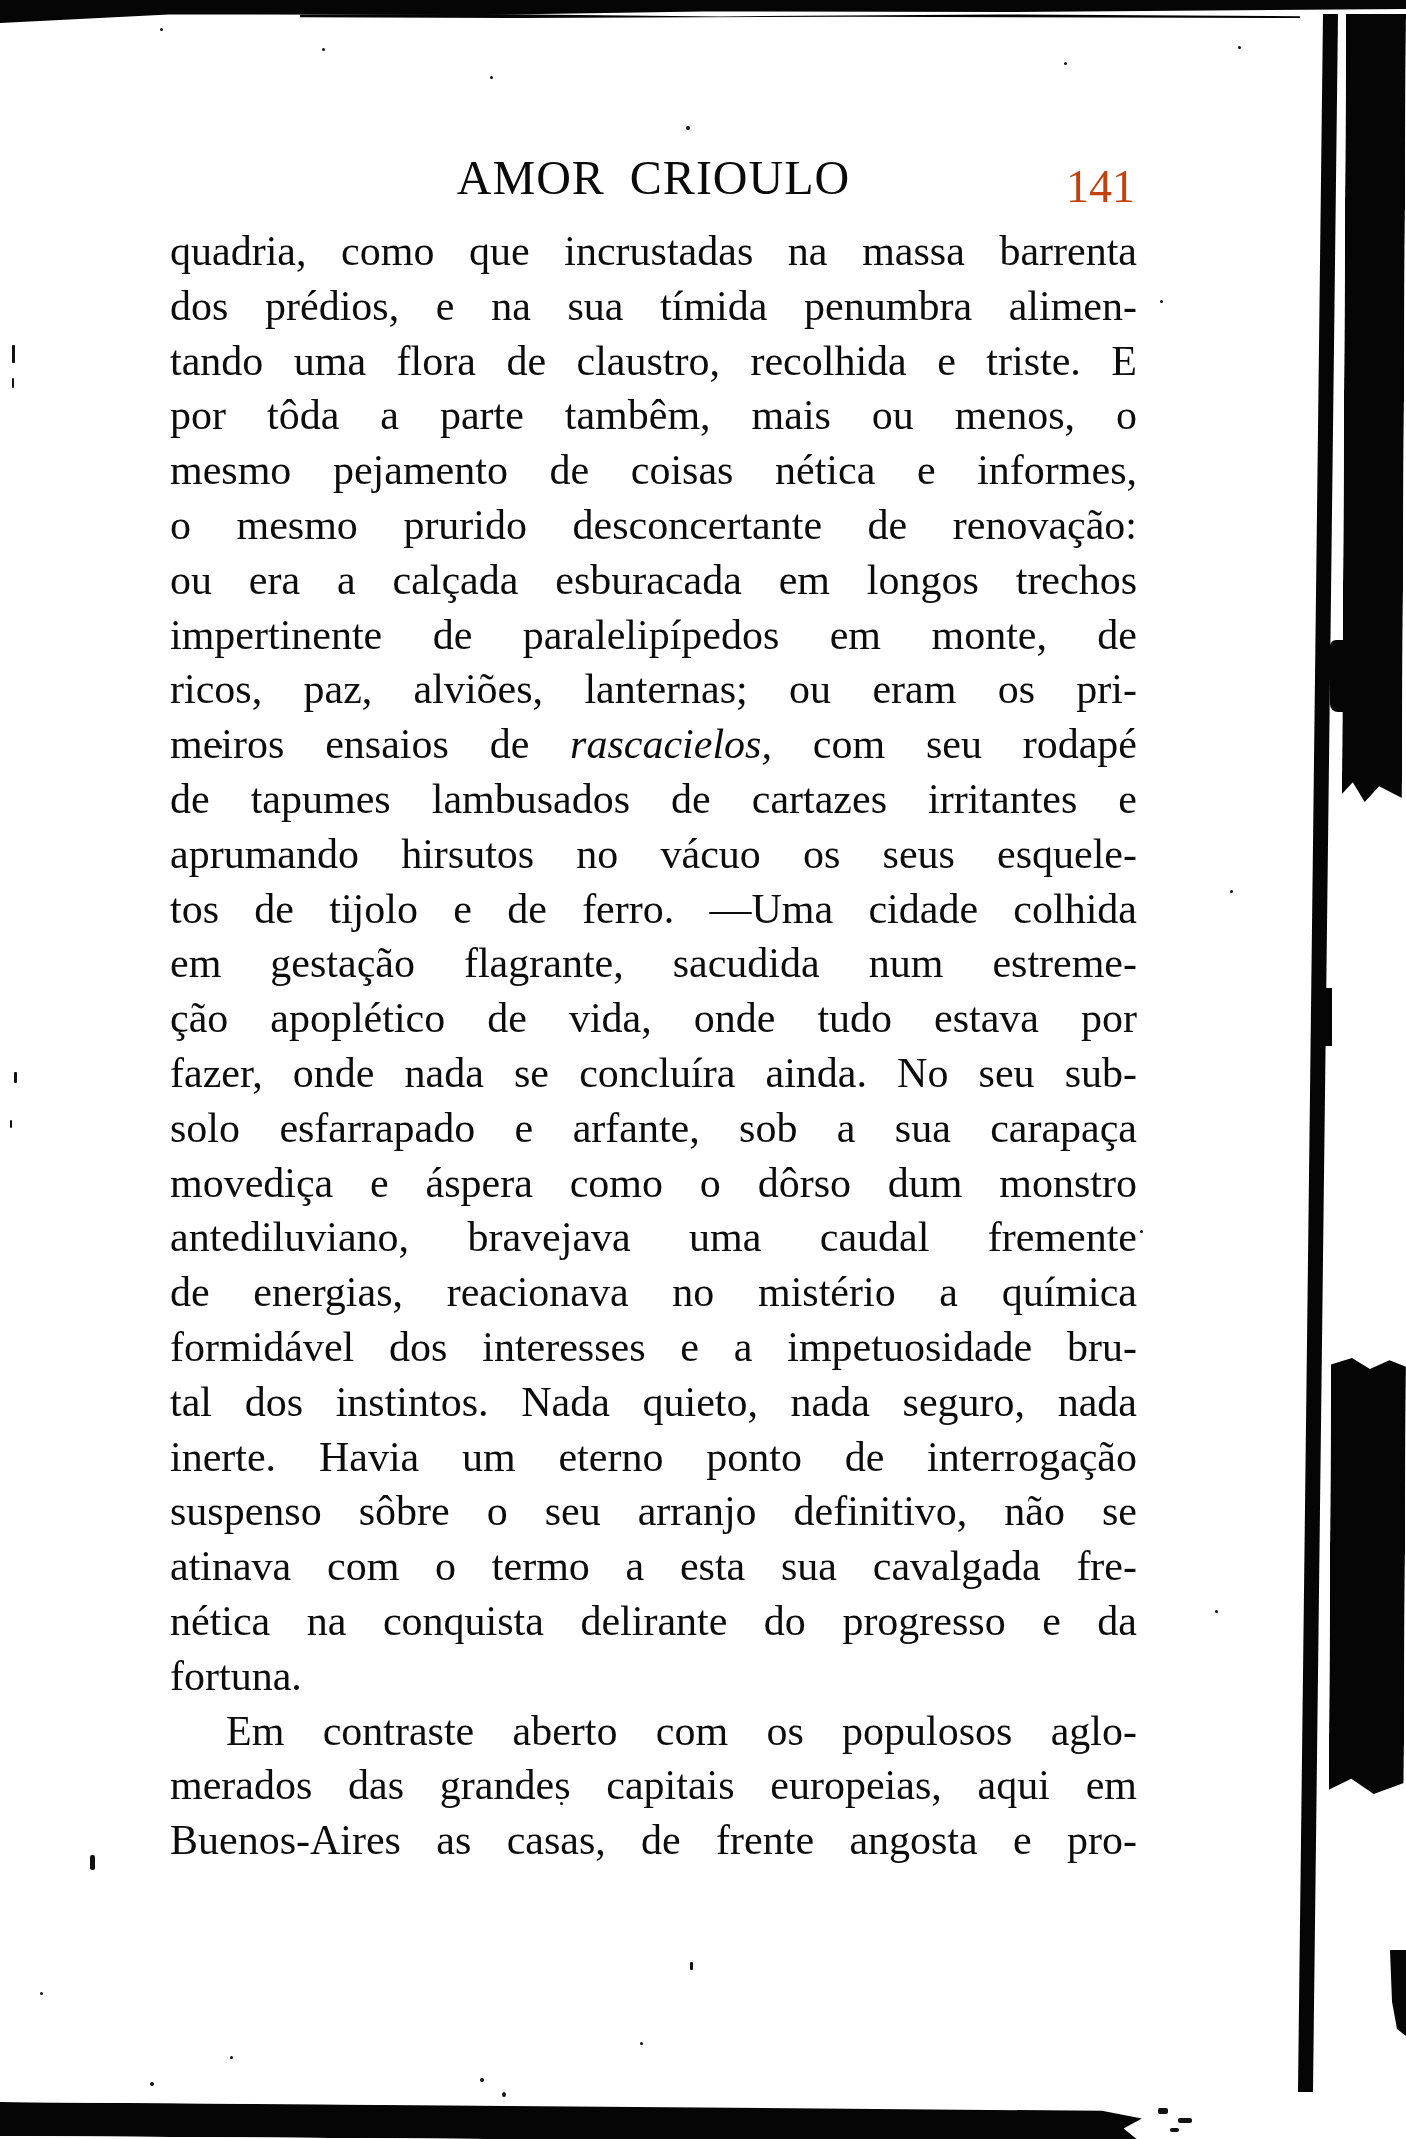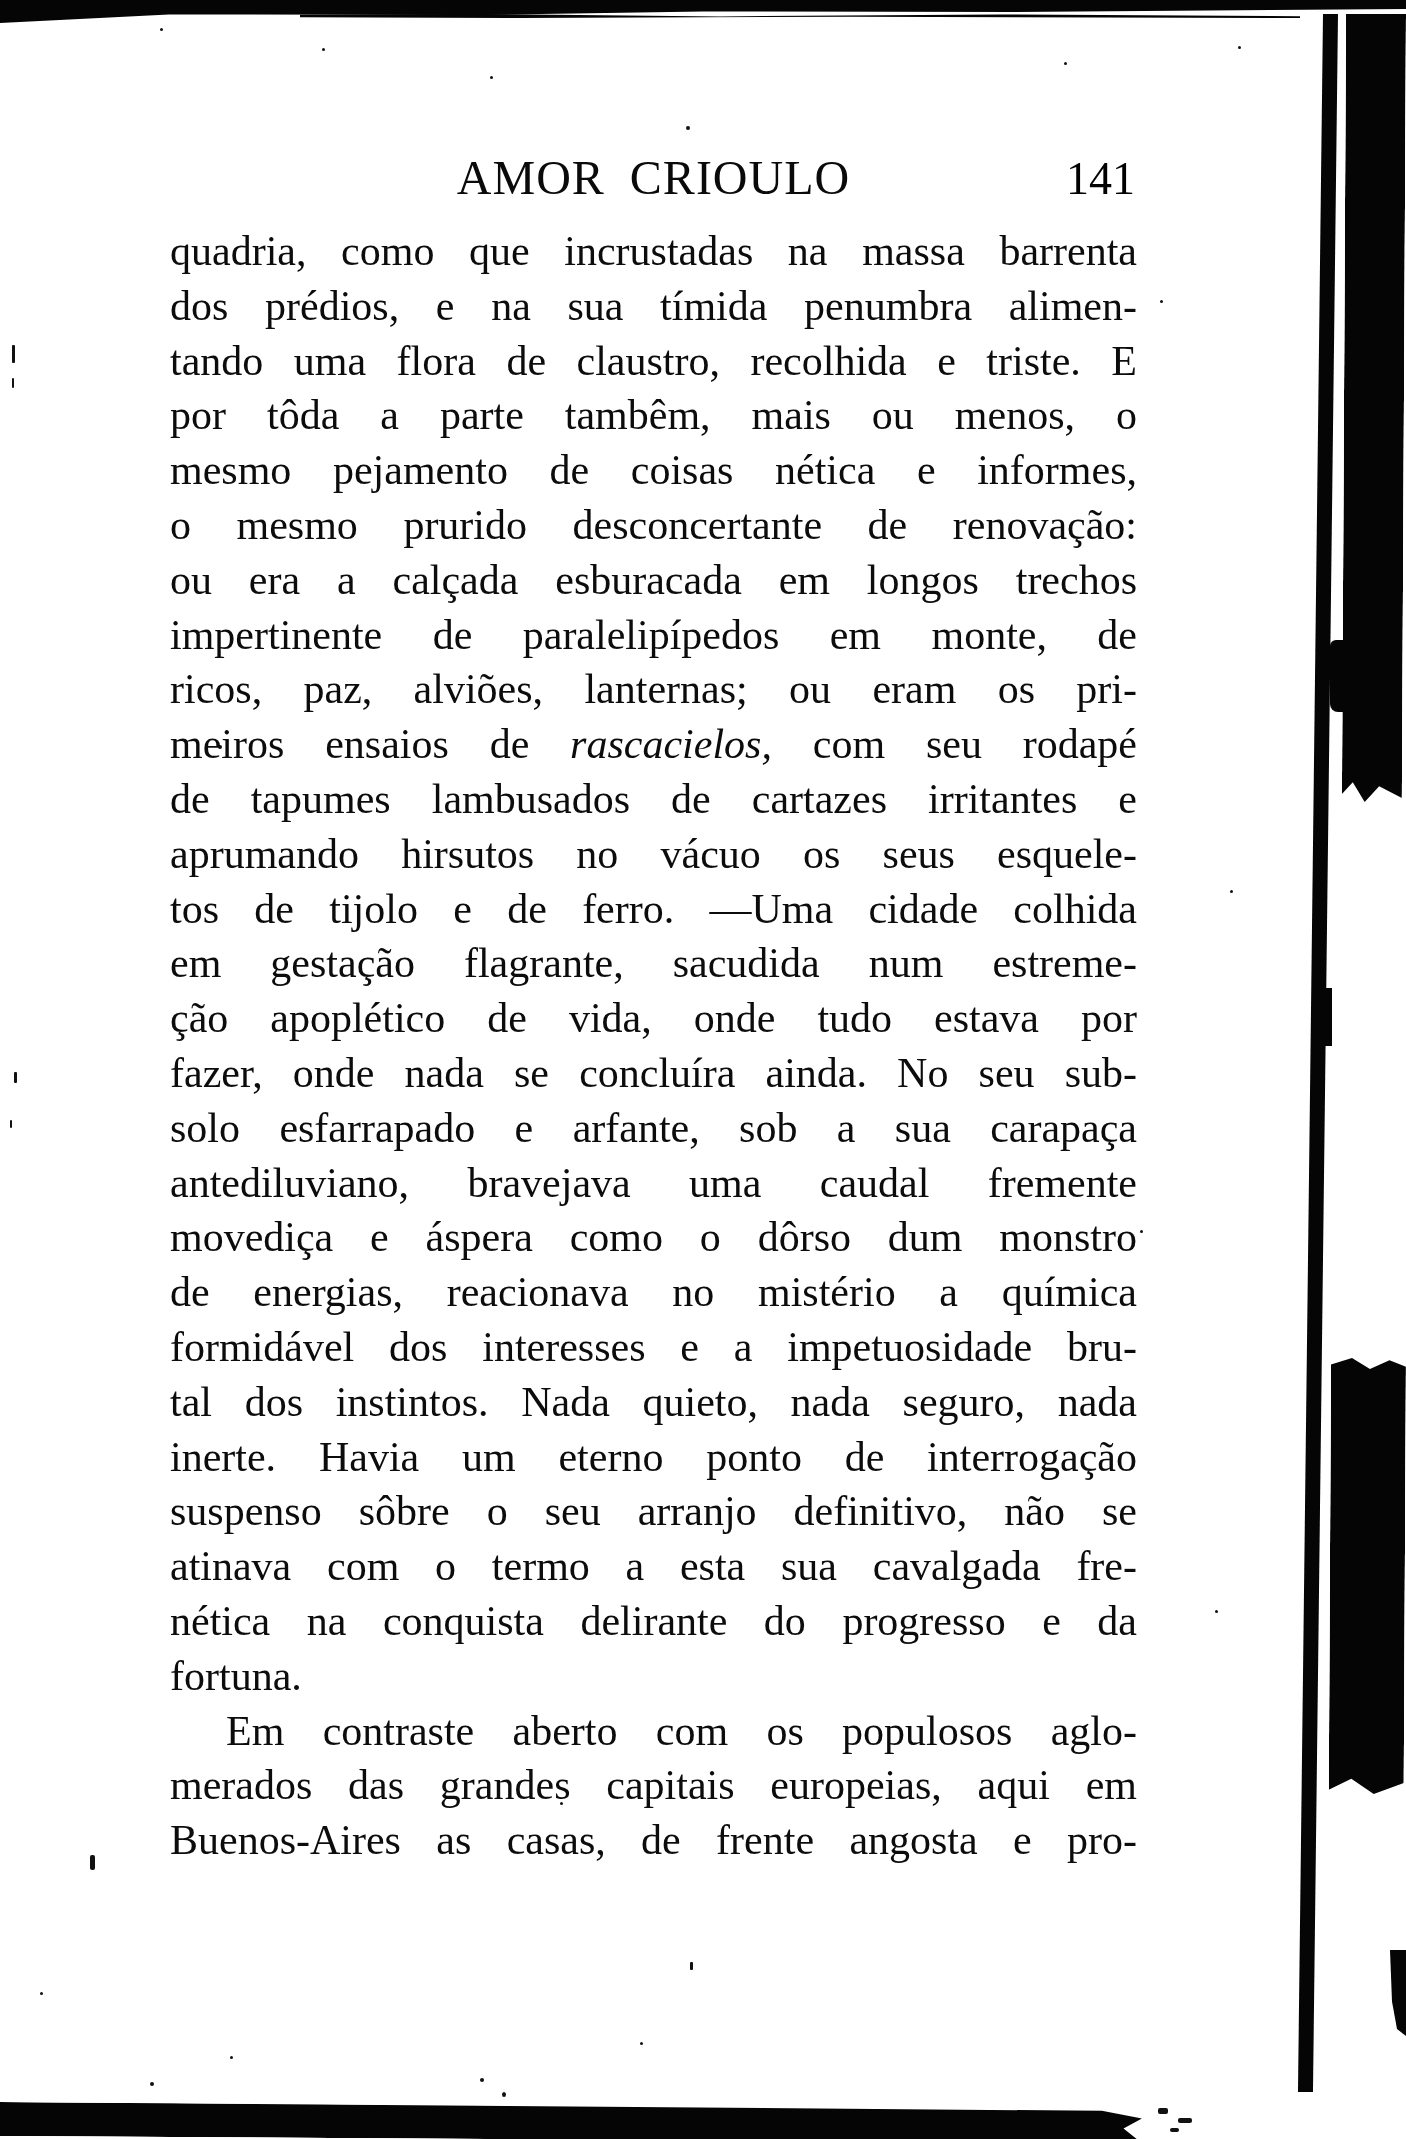--- a/index.html
+++ b/index.html
@@ -37,22 +37,22 @@
   
   .running-header{
     position:absolute;top:148px;left:170px;width:967px;height:60px;
   }
   .header-title{
     position:absolute;left:50%;transform:translateX(-50%);top:6px;
     font-size:48px;line-height:1;letter-spacing:1px;word-spacing:12px;
     color:#0a0a0a;white-space:nowrap;
   }
   .header-page-number{
-    position:absolute;right:2px;top:8px;
-    font-size:46px;line-height:1;color:#000000;margin-left:28px;
+    position:absolute;right:2px;top:16px;
+    font-size:46px;line-height:1;color:#c2410c;margin-left:28px;
   }
   
   .page-text{
     position:absolute;top:224px;left:170px;width:967px;
     font-size:42px;line-height:54.8px;color:#0c0c0c;
   }
   .line{
     text-align:justify;
     text-align-last:justify;
     white-space:normal;
@@ -120,22 +120,22 @@
     <div class="line"><span>impertinente de paralelipípedos em monte, de</span></div>
     <div class="line"><span>ricos, paz, alviões, lanternas; ou eram os pri-</span></div>
     <div class="line"><span>meiros ensaios de </span><span class="it">rascacielos,</span><span> com seu rodapé</span></div>
     <div class="line"><span>de tapumes lambusados de cartazes irritantes e</span></div>
     <div class="line"><span>aprumando hirsutos no vácuo os seus esquele-</span></div>
     <div class="line"><span>tos de tijolo e de ferro. —Uma cidade colhida</span></div>
     <div class="line"><span>em gestação flagrante, sacudida num estreme-</span></div>
     <div class="line"><span>ção apoplético de vida, onde tudo estava por</span></div>
     <div class="line"><span>fazer, onde nada se concluíra ainda. No seu sub-</span></div>
     <div class="line"><span>solo esfarrapado e arfante, sob a sua carapaça</span></div>
+    <div class="line"><span>movediça e áspera como o dôrso dum monstro</span></div>
     <div class="line"><span>antediluviano, bravejava uma caudal fremente</span></div>
-    <div class="line"><span>movediça e áspera como o dôrso dum monstro</span></div>
     <div class="line"><span>de energias, reacionava no mistério a química</span></div>
     <div class="line"><span>formidável dos interesses e a impetuosidade bru-</span></div>
     <div class="line"><span>tal dos instintos. Nada quieto, nada seguro, nada</span></div>
     <div class="line"><span>inerte. Havia um eterno ponto de interrogação</span></div>
     <div class="line"><span>suspenso sôbre o seu arranjo definitivo, não se</span></div>
     <div class="line"><span>atinava com o termo a esta sua cavalgada fre-</span></div>
     <div class="line"><span>nética na conquista delirante do progresso e da</span></div>
     <div class="line nojust"><span>fortuna.</span></div>
     <div class="line indent"><span>Em contraste aberto com os populosos aglo-</span></div>
     <div class="line"><span>merados das grandes capitais europeias, aqui em</span></div>

